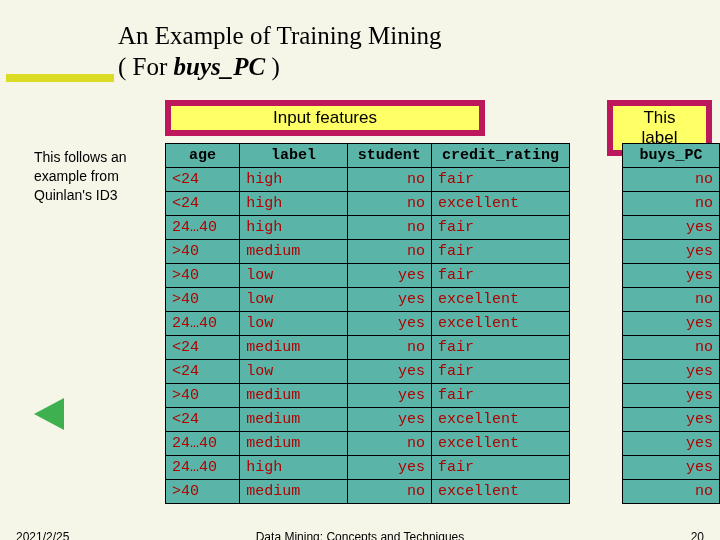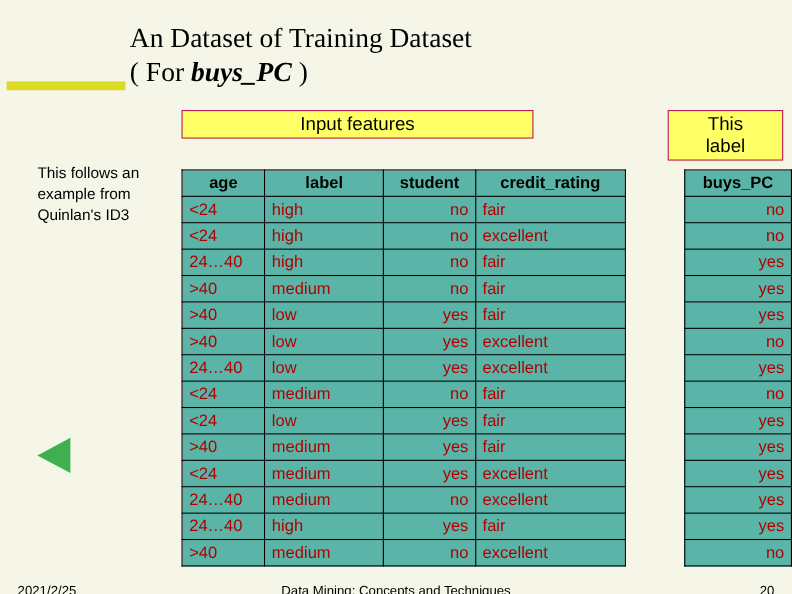--- a/index.html
+++ b/index.html
@@ -27,43 +27,43 @@
     left: 6px;
     top: 74px;
     width: 108px;
     height: 8px;
     background: #d6d600;
     opacity: 0.85;
   }
   .label-box {
     position: absolute;
     background: #ffff66;
-    border: 1px solid #be185d;
+    border: 6px solid #be185d;
     font-family: "Comic Sans MS", cursive, sans-serif;
     font-size: 17px;
     text-align: center;
     padding: 2px 16px;
   }
   .input-features { left: 165px; top: 100px; width: 320px; }
   .class-label   { left: 607px; top: 100px; width: 105px; }
   .left-text {
     position: absolute;
     left: 34px;
     top: 148px;
     width: 125px;
     font-family: "Comic Sans MS", cursive, sans-serif;
     font-size: 14px;
     line-height: 1.35;
   }
   .data-table {
     position: absolute;
     left: 165px;
-    top: 154px;
+    top: 143px;
     border-collapse: collapse;
-    font-family: Liberation Sans, sans-serif;
+    font-family: Liberation Mono, monospace;
   }
   .data-table th, .data-table td {
     border: 1px solid #000;
     background: #5ab5a8;
     font-size: 15px;
     padding: 1px 6px;
     height: 23px;
     line-height: 21px;
   }
   .data-table th {
@@ -110,21 +110,21 @@
   .footer-date { position: absolute; left: 16px; }
   .footer-center { position: absolute; left: 0; width: 720px; text-align: center; }
   .footer-page { position: absolute; right: 16px; }
 </style>
 </head>
 <body>
 
 <div class="title-underline"></div>
 
 <div class="title-area">
-  <span>An Dataset of Training Dataset</span><br>
+  <span>An Example of Training Mining</span><br>
   <span>( For </span><span class="title-italic">buys_PC</span><span> )</span>
 </div>
 
 <div class="label-box input-features">Input features</div>
 <div class="label-box class-label">This label</div>
 
 <div class="left-text">This follows an example from Quinlan's ID3</div>
 
 <table class="data-table">
   <thead>

